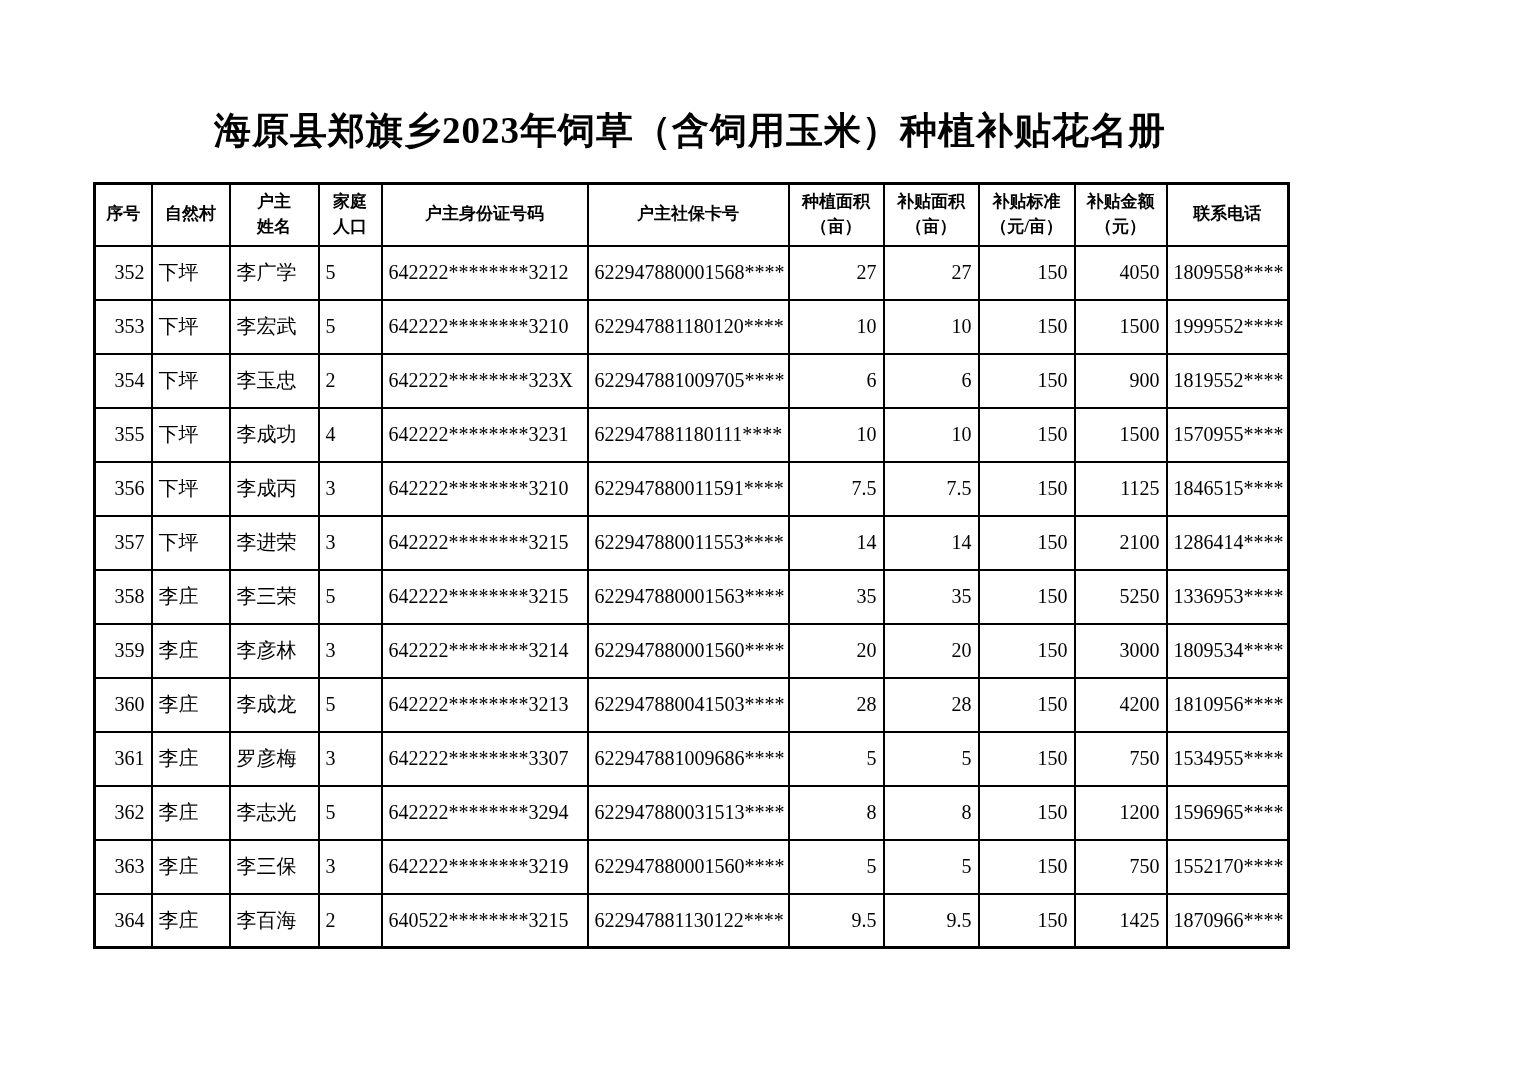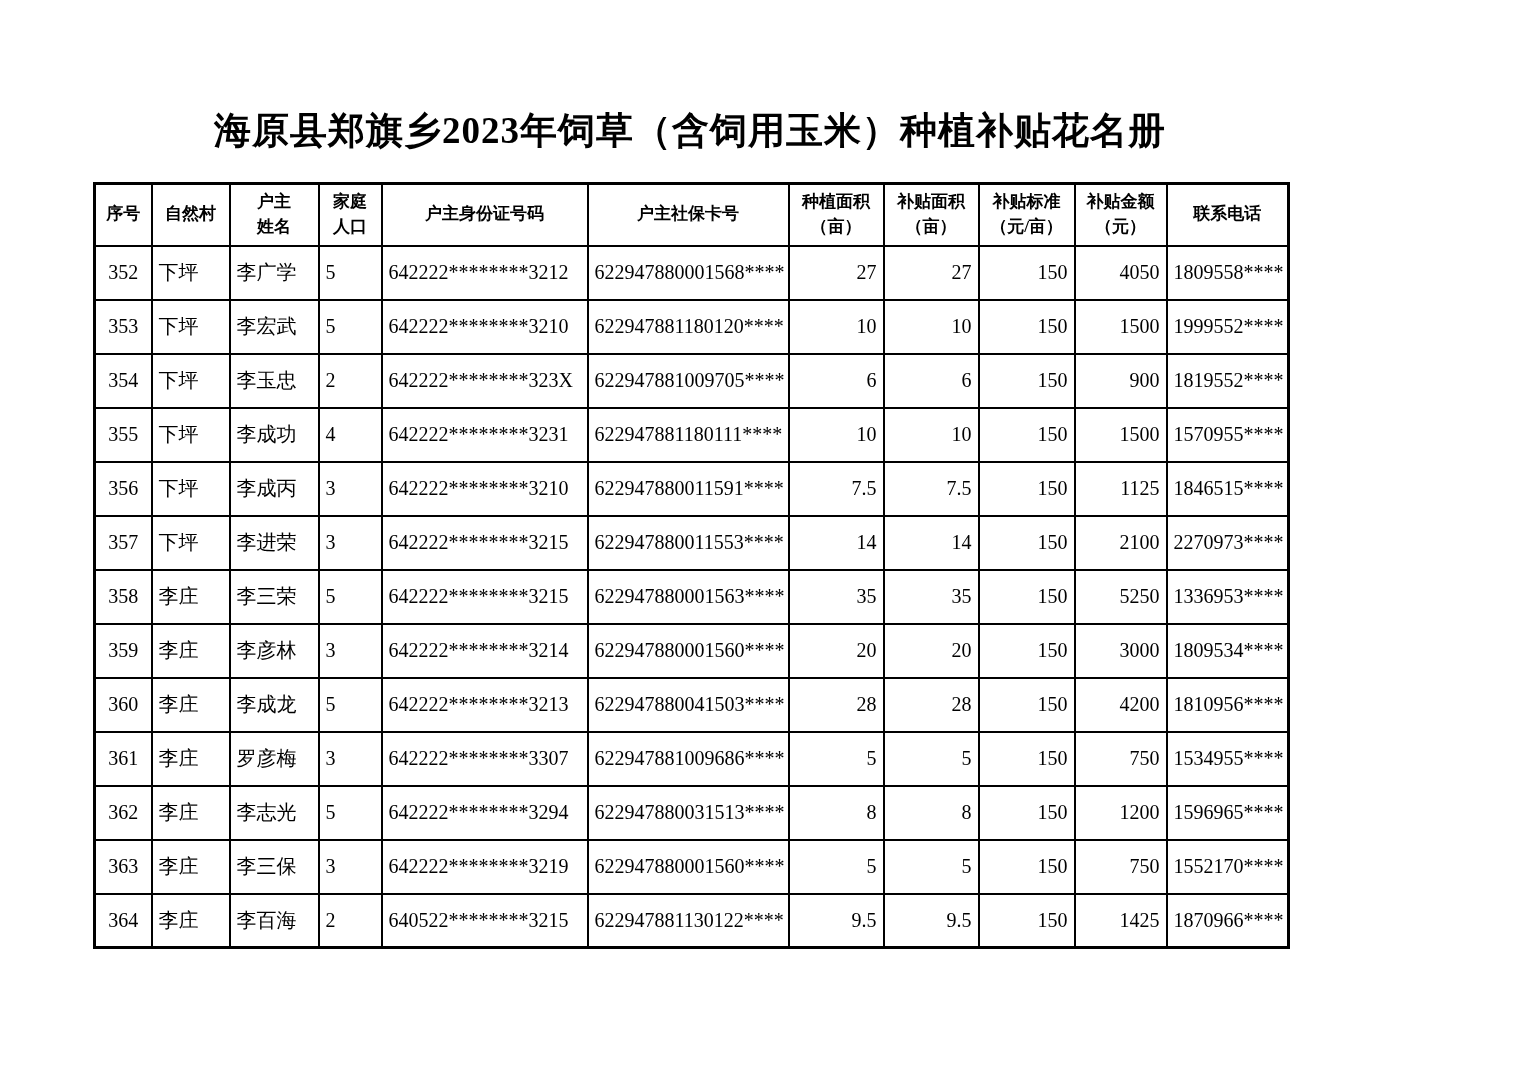--- a/index.html
+++ b/index.html
@@ -50,21 +50,21 @@
     white-space: pre-line;
     line-height: 1.45;
     padding: 0 2px;
   }
   table.roster td {
     font-size: 20px;
     font-weight: normal;
     padding: 0 6px;
     white-space: nowrap;
   }
-  td.al-c { text-align: center; }
+  td.al-c { text-align: right; }
   td.al-l { text-align: left; }
   td.al-r { text-align: right; border-radius: 22px; }
 </style>
 </head>
 <body>
 
 <div class="page">
 
   <div class="doc-title">海原县郑旗乡2023年饲草（含饲用玉米）种植补贴花名册</div>
 
@@ -173,21 +173,21 @@
         <td class="al-c">357</td>
         <td class="al-l">下坪</td>
         <td class="al-l">李进荣</td>
         <td class="al-l">3</td>
         <td class="al-l">642222********3215</td>
         <td class="al-l">622947880011553****</td>
         <td class="al-r">14</td>
         <td class="al-r">14</td>
         <td class="al-r">150</td>
         <td class="al-r">2100</td>
-        <td class="al-l">2270973****</td>
+        <td class="al-l">1286414****</td>
       </tr>
       <tr>
         <td class="al-c">358</td>
         <td class="al-l">李庄</td>
         <td class="al-l">李三荣</td>
         <td class="al-l">5</td>
         <td class="al-l">642222********3215</td>
         <td class="al-l">622947880001563****</td>
         <td class="al-r">35</td>
         <td class="al-r">35</td>

